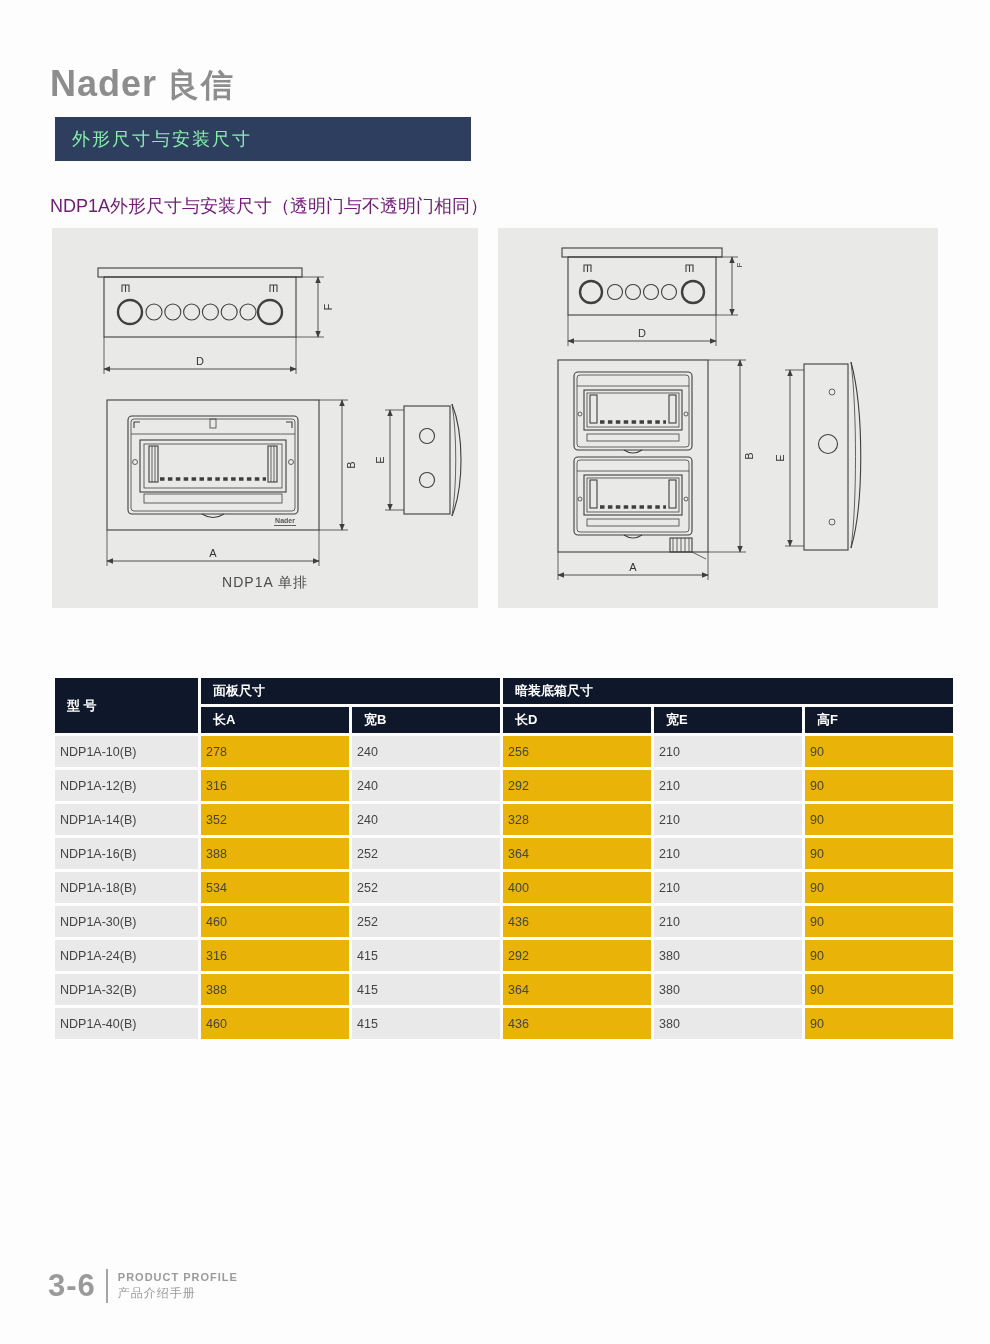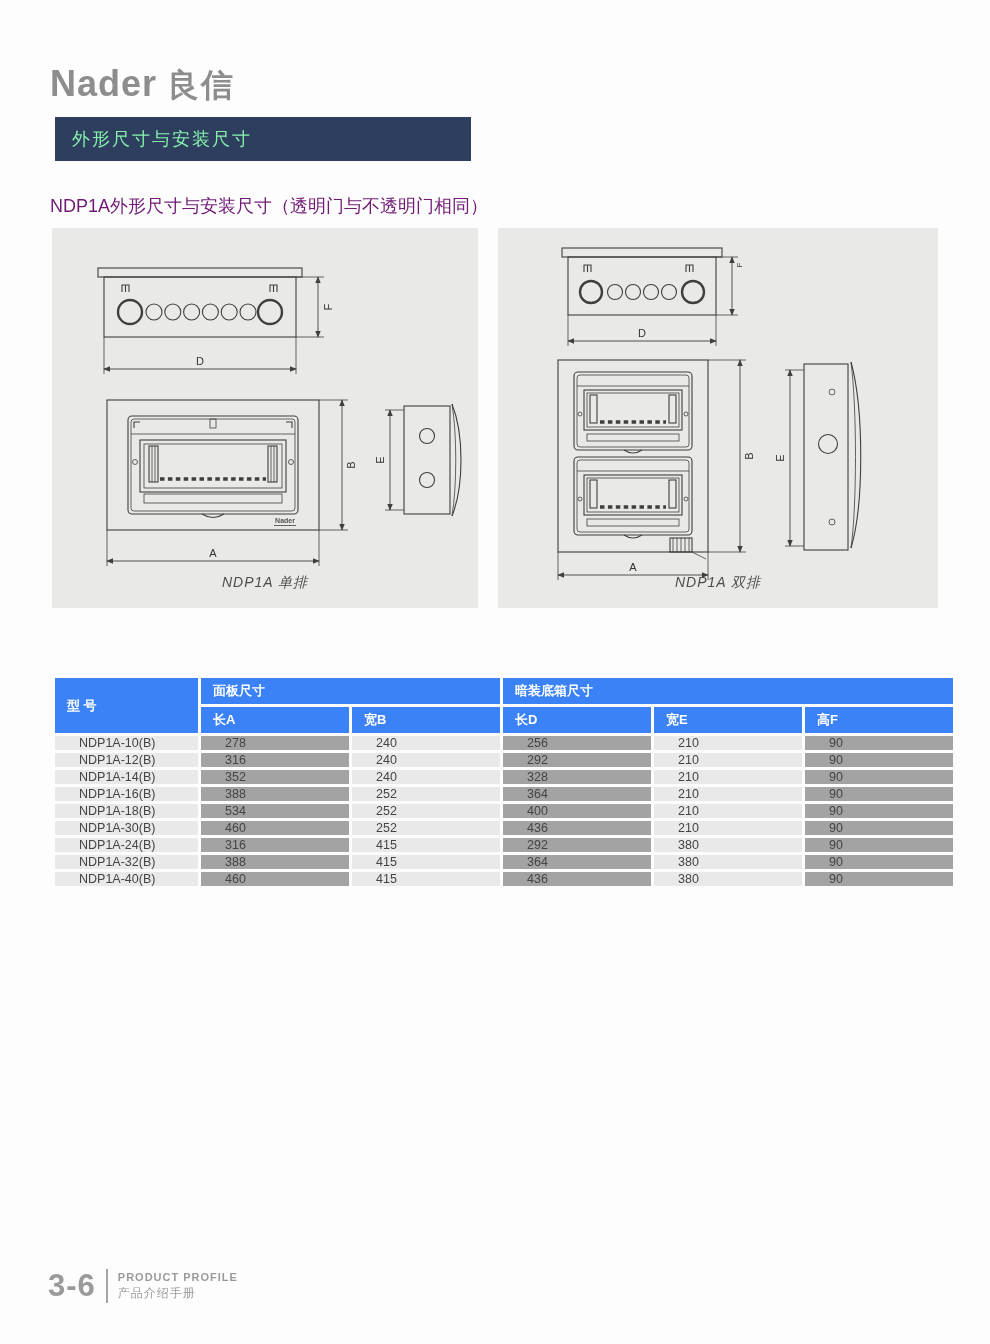--- a/index.html
+++ b/index.html
@@ -25,21 +25,21 @@
   
   .subtitle { position:absolute; left:50px; top:177px; font-size:18px; color:#701a75;margin-top:17px; }
 
   
   .panel { position:absolute; top:228px; height:380px; background:#e9e9e7; }
   .panel.left  { left:52px;  width:426px; }
   .panel.right { left:498px; width:440px; }
   .panel svg { position:absolute; left:0; top:0; }
   .panel-caption {
     position:absolute; left:0; right:0; bottom:16px; text-align:center;
-    font-size:14px; color:#4c4c4c; letter-spacing:1px;font-style:italic;
+    font-size:14px; color:#4c4c4c; letter-spacing:1px;
   }
 
   svg .ln   { fill:none; stroke:#3f3f3f; stroke-width:1.1; }
   svg .thn  { fill:none; stroke:#3f3f3f; stroke-width:0.8; }
   svg .thk  { fill:none; stroke:#3f3f3f; stroke-width:2.4; }
   svg .dim  { fill:none; stroke:#3f3f3f; stroke-width:0.9; }
   svg .dash { fill:none; stroke:#3f3f3f; stroke-width:3.4; stroke-dasharray:4.5 3.4; }
   svg text.dlabel { font-family:"Liberation Sans",sans-serif; font-size:11px; fill:#333; }
   svg text.dlabel-sm { font-family:"Liberation Sans",sans-serif; font-size:8px; fill:#333; }
   svg text.minilogo { font-family:"Liberation Sans",sans-serif; font-size:7px; font-weight:bold; fill:#555; }
@@ -51,26 +51,26 @@
   }
   .table-title { font-size:15px; color:#333; }
   .table-unit  { font-size:14px; color:#333; }
 
   table.dims {
     position:absolute; left:52px; top:675px; width:886px;
     border-collapse:separate; border-spacing:3px;
     font-size:12.5px; color:#444; table-layout:fixed;
   }
   table.dims th {
-    background:#3b82f6; color:#ffffff; font-weight:bold; font-size:13px;
+    background:#0f172a; color:#ffffff; font-weight:bold; font-size:13px;
     text-align:left; padding:0 0 0 12px; height:26px;
   }
-  table.dims td { height:14px; padding:0 0 0 24px;margin-left:44px; }
+  table.dims td { height:31px; padding:0 0 0 5px;margin-left:44px; }
   table.dims td.c-light { background:#e9e9e9; }
-  table.dims td.c-dark  { background:#a3a3a3; }
+  table.dims td.c-dark  { background:#eab308; }
 
   
   .footer { position:absolute; left:48px; top:1268px; display:flex; align-items:center; gap:10px; color:#9a9a9a; }
   .footer-page { font-size:31px; font-weight:bold; letter-spacing:1px; }
   .footer-divider { width:2px; height:34px; background:#a5a5a5; }
   .footer-text-en { font-size:11px; font-weight:bold; letter-spacing:1px; line-height:1.35; }
   .footer-text-cn { font-size:12px; letter-spacing:1px; line-height:1.35; }
 </style>
 </head>
 <body>
@@ -253,21 +253,20 @@
         <circle class="thn" cx="334" cy="294" r="3"></circle>
         <path class="ln" d="M353,134 C 366,182 366,276 353,320"></path>
         <path class="thn" d="M353,134 C 359,182 359,276 353,320"></path>
 
         <line class="thn" x1="306" y1="142" x2="287" y2="142"></line>
         <line class="thn" x1="306" y1="318" x2="287" y2="318"></line>
         <line class="dim" x1="292" y1="142" x2="292" y2="318" marker-start="url(#arwR)" marker-end="url(#arwR)"></line>
         <text class="dlabel" x="283" y="233" text-anchor="middle" transform="rotate(-90 283 230)">E</text>
       </g>
     </svg>
-    <div class="panel-caption">NDP1A 双排</div>
   </div>
 
 
   <table class="dims">
     <colgroup>
       <col style="width:143px">
         <col style="width:148px">
         <col style="width:148px">
       <col style="width:148px">
         <col style="width:148px">

